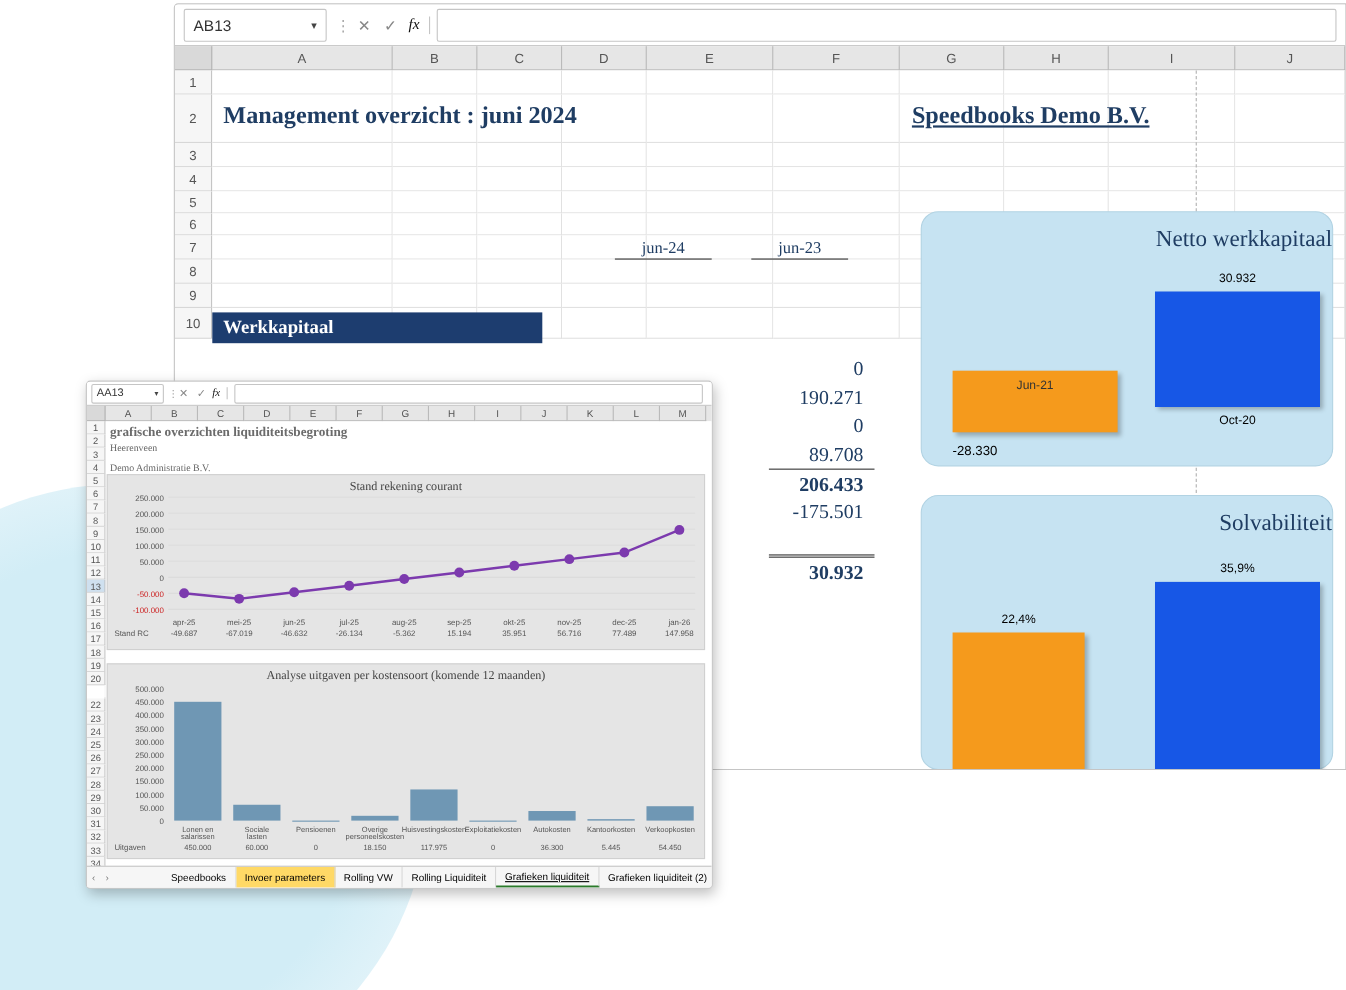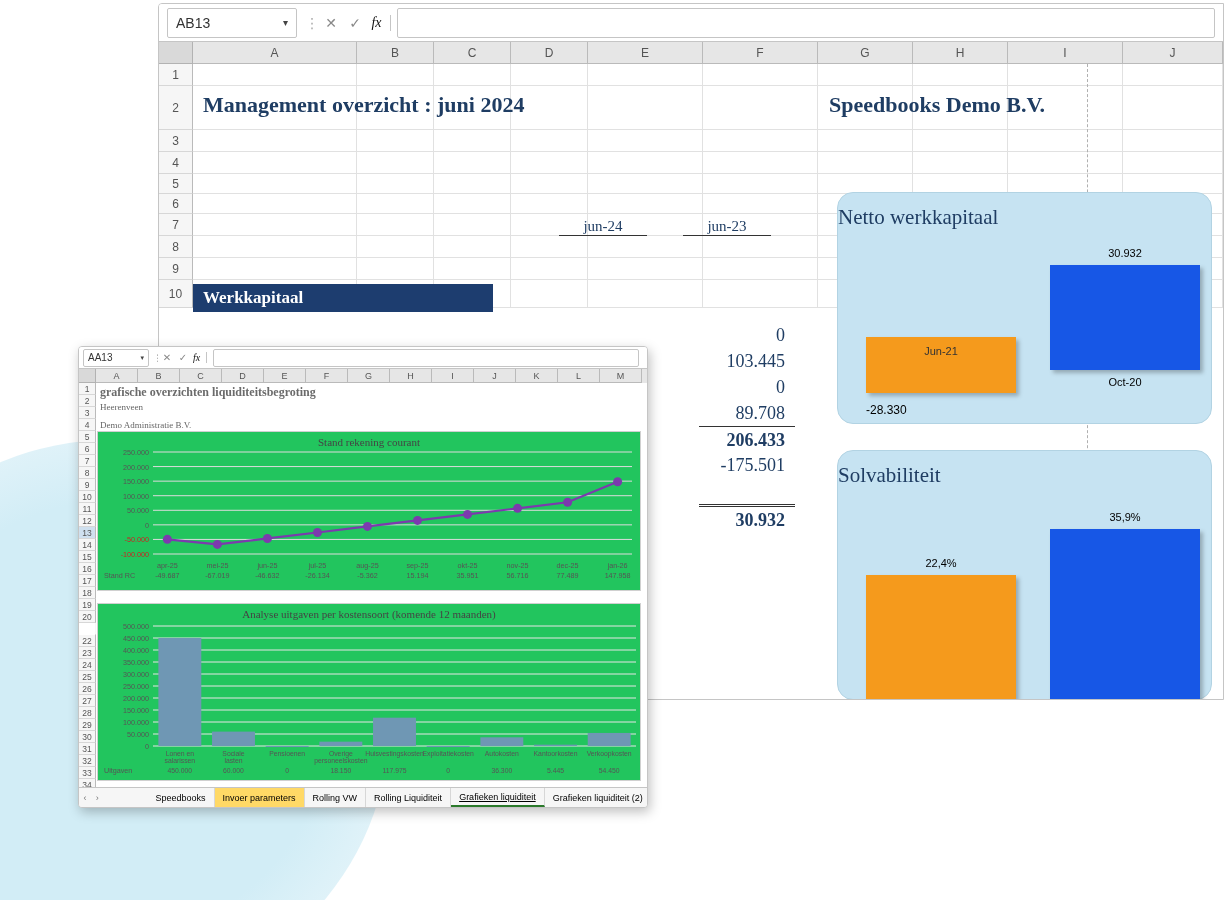--- a/index.html
+++ b/index.html
@@ -44,34 +44,34 @@
 
   .grid-row { display:flex; height:22px; }
   .rh { width:34px; border-right:1px solid #bababa; border-bottom:1px solid #d7d7d7; background:var(--header-fill);
     display:flex; align-items:center; justify-content:center; font-size:12px; color:#555; }
   .cell { border-right:1px solid #e1e1e1; border-bottom:1px solid #e1e1e1; background:#fff; position:relative; }
 
   
   #big-sheet .pane-line { position:absolute; top:60px; bottom:0; left:928px; border-left:1px dashed #b0b0b0; }
 
   .title-text { font:700 22px "Segoe UI"; color: var(--navy-text); white-space:nowrap; }
-  .title-right { font:700 22px "Segoe UI"; color: var(--navy-text); white-space:nowrap; }
+  .title-right { font:700 22px "Segoe UI"; color: var(--navy-text); white-space:nowrap;text-decoration:underline; }
 
   .period-cell { border-bottom:1.5px solid #333; text-align:center; font:400 15px "Segoe UI"; color:var(--navy-text); padding:0 2px; }
 
   .werk-header { background:var(--block-navy); color:#fff; font:700 17px "Segoe UI"; display:flex; align-items:center; padding-left:10px; }
 
   .num-cell { font:400 18px "Segoe UI"; color:var(--navy-text); text-align:right; padding-right:10px; white-space:nowrap; }
   .num-bold { font-weight:700; }
   .sum-line { border-top:1.5px solid #333; }
   .sum-dbl  { border-top:3px double #333; }
 
   
   .chart-box { position:absolute; background:var(--light-blue); border-radius:16px; border:1px solid #b2d3e3; }
-  .chart-box h3 { margin:12px 0 4px; text-align:left; font:400 21px "Segoe UI"; color:var(--navy-text); }
+  .chart-box h3 { margin:12px 0 4px; text-align:right; font:400 21px "Segoe UI"; color:var(--navy-text); }
   .bar { position:absolute; } .bar .lbl { position:absolute; width:100%; text-align:center; font-size:11px; }
 
   
   #small-sheet { position:absolute; top:346px; left:78px; width:570px; height:462px; background:#fff;
     border:1px solid var(--ui-border); overflow:hidden; z-index:5; border-radius:4px;
     box-shadow:2px 4px 12px rgba(0,0,0,.25); }
 
   #small-sheet .fx-bar { height:22px; font-size:10px; }
   #small-sheet .name-box { width:66px; height:18px; margin:0 4px; padding:0 4px; font-size:10px;}
   #small-sheet .fx-btn { width:16px; font-size:10px; }
@@ -79,21 +79,21 @@
   #small-sheet .dots { width:6px; color:#999; font-size:9px; }
 
   #small-sheet .col-headers { height:14px; font-size:9px; }
   #small-sheet .corner { width:17px; }
   #small-sheet .ch { font-size:9px; }
   #small-sheet .rh { width:17px; font-size:8.5px; }
 
   #small-sheet .title2 { font:700 12px "Segoe UI"; color:#6b6b6b; }
   #small-sheet .sub { font:400 9px "Segoe UI"; color:#666; }
 
-  .chart-panel { position:absolute; left:18px; background:#22c55e; border:1px solid #d0d0d0; }
+  .chart-panel { position:absolute; left:18px; background:#e5e5e5; border:1px solid #d0d0d0; }
   .chart-panel h4 { margin:4px 0 0; text-align:center; font:400 11px "Segoe UI"; color:#444; }
 
   
   #line-chart svg { display:block; }
   .x-lbl { font-size:7.2px; fill:#555; text-anchor:middle; }
   .x-sub { font-size:7.2px; fill:#555; text-anchor:middle; }
   .y-lbl { font-size:7.2px; fill:#555; text-anchor:end; }
   .y-lbl.neg { fill:#c22; }
 
   
@@ -292,31 +292,31 @@
     </div>
 
     <div class="bar" style="left:28px; top:144px; width:150px; height:56px; background:var(--orange); box-shadow:3px 3px 4px rgba(0,0,0,.25);">
       <div class="lbl" style="top:8px; color:#333;">Jun-21</div>
     </div>
     <div style="position:absolute; left:28px; top:210px; font-size:12px;">-28.330</div>
   </div>
 
   <div class="chart-box" style="top:446px; left:678px; width:375px; height:250px;">
     <h3>Solvabiliteit</h3>
-    <div class="bar" style="left:28px; top:124px; width:150px; height:125px; background:var(--orange); box-shadow:3px 3px 4px rgba(0,0,0,.25);">
+    <div class="bar" style="left:28px; top:124px; width:120px; height:125px; background:var(--orange); box-shadow:3px 3px 4px rgba(0,0,0,.25);">
       <div class="lbl" style="top:-18px;">22,4%</div>
     </div>
     <div class="bar" style="left:212px; top:78px; width:150px; height:171px; background:var(--blue); box-shadow:3px 3px 4px rgba(0,0,0,.25);">
       <div class="lbl" style="top:-18px;">35,9%</div>
     </div>
   </div>
 
   <div id="big-numbers" style="position:absolute; left:540px; top:318px; width:96px;">
       <div class="num-cell " style="height: 26px; line-height: 26px;">0</div>
-      <div class="num-cell " style="height: 26px; line-height: 26px;">103.445</div>
+      <div class="num-cell " style="height: 26px; line-height: 26px;">190.271</div>
       <div class="num-cell " style="height: 26px; line-height: 26px;">0</div>
       <div class="num-cell " style="height: 26px; line-height: 26px;">89.708</div>
       <div class="num-cell sum-line num-bold" style="height: 26px; line-height: 26px;">206.433</div>
       <div class="num-cell " style="height: 26px; line-height: 26px;">-175.501</div>
       <div class="num-cell " style="height: 26px; line-height: 26px;"></div>
       <div class="num-cell sum-dbl num-bold" style="height: 26px; line-height: 26px;">30.932</div>
     </div>
 
 </div>
 

